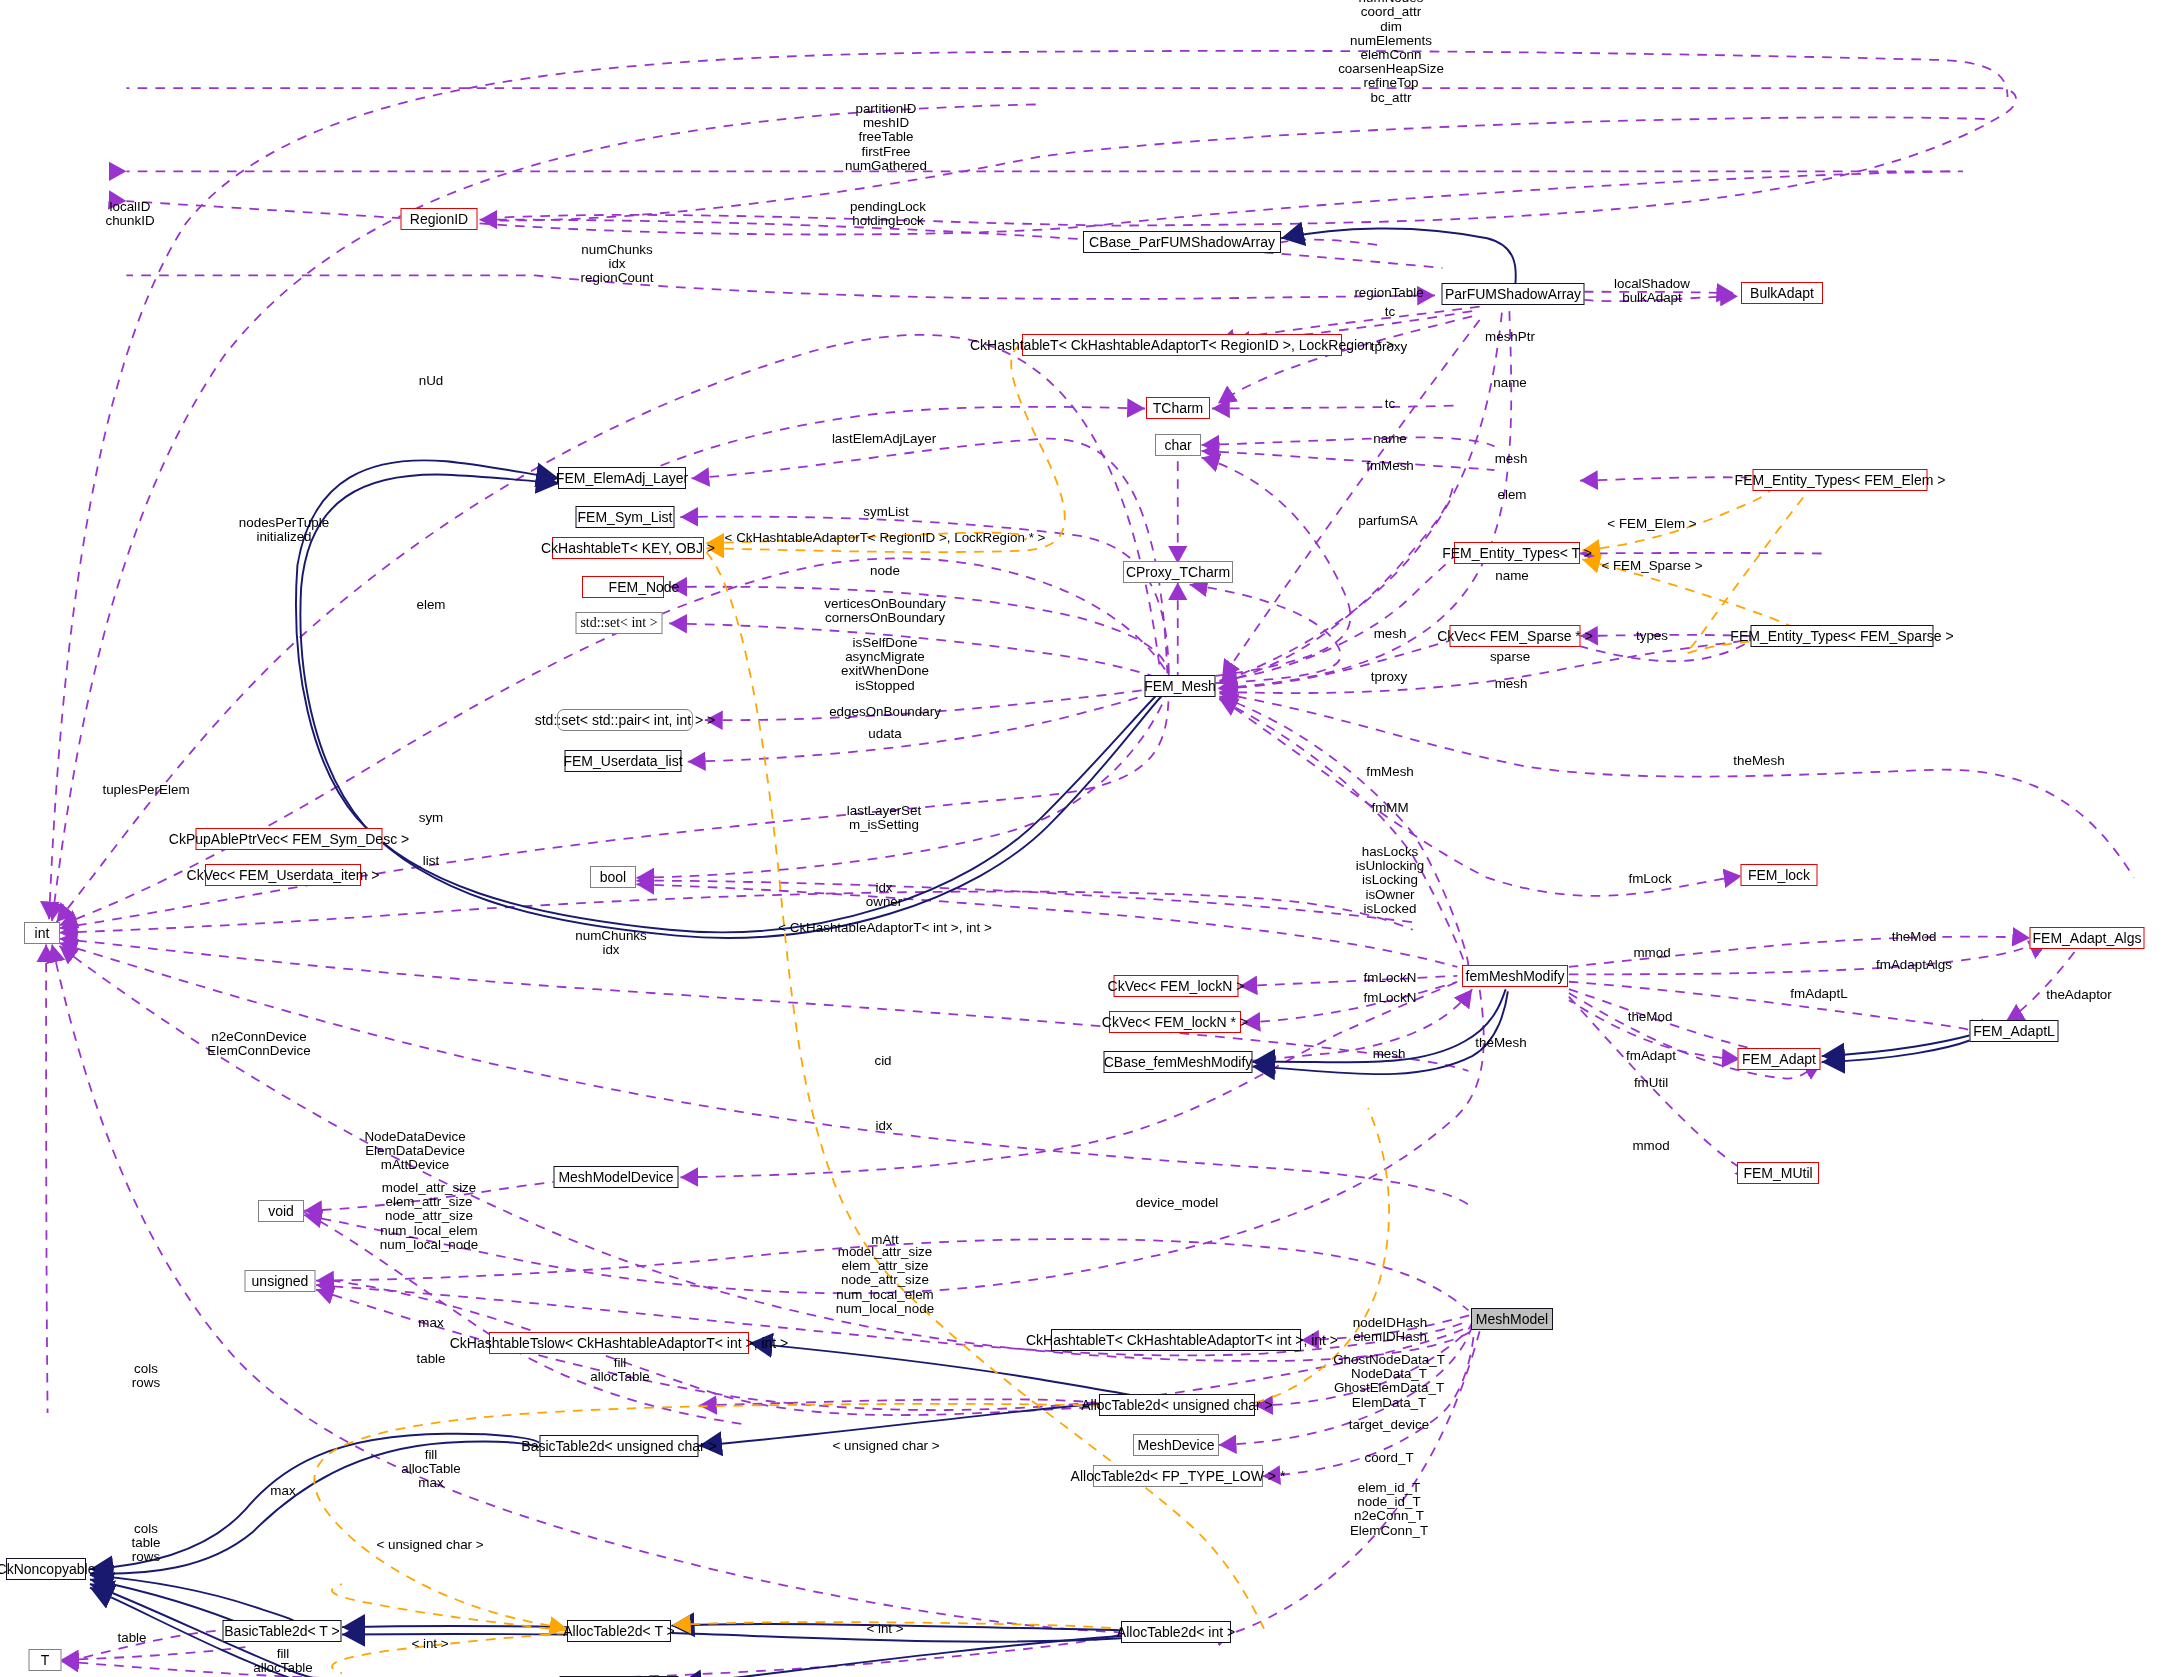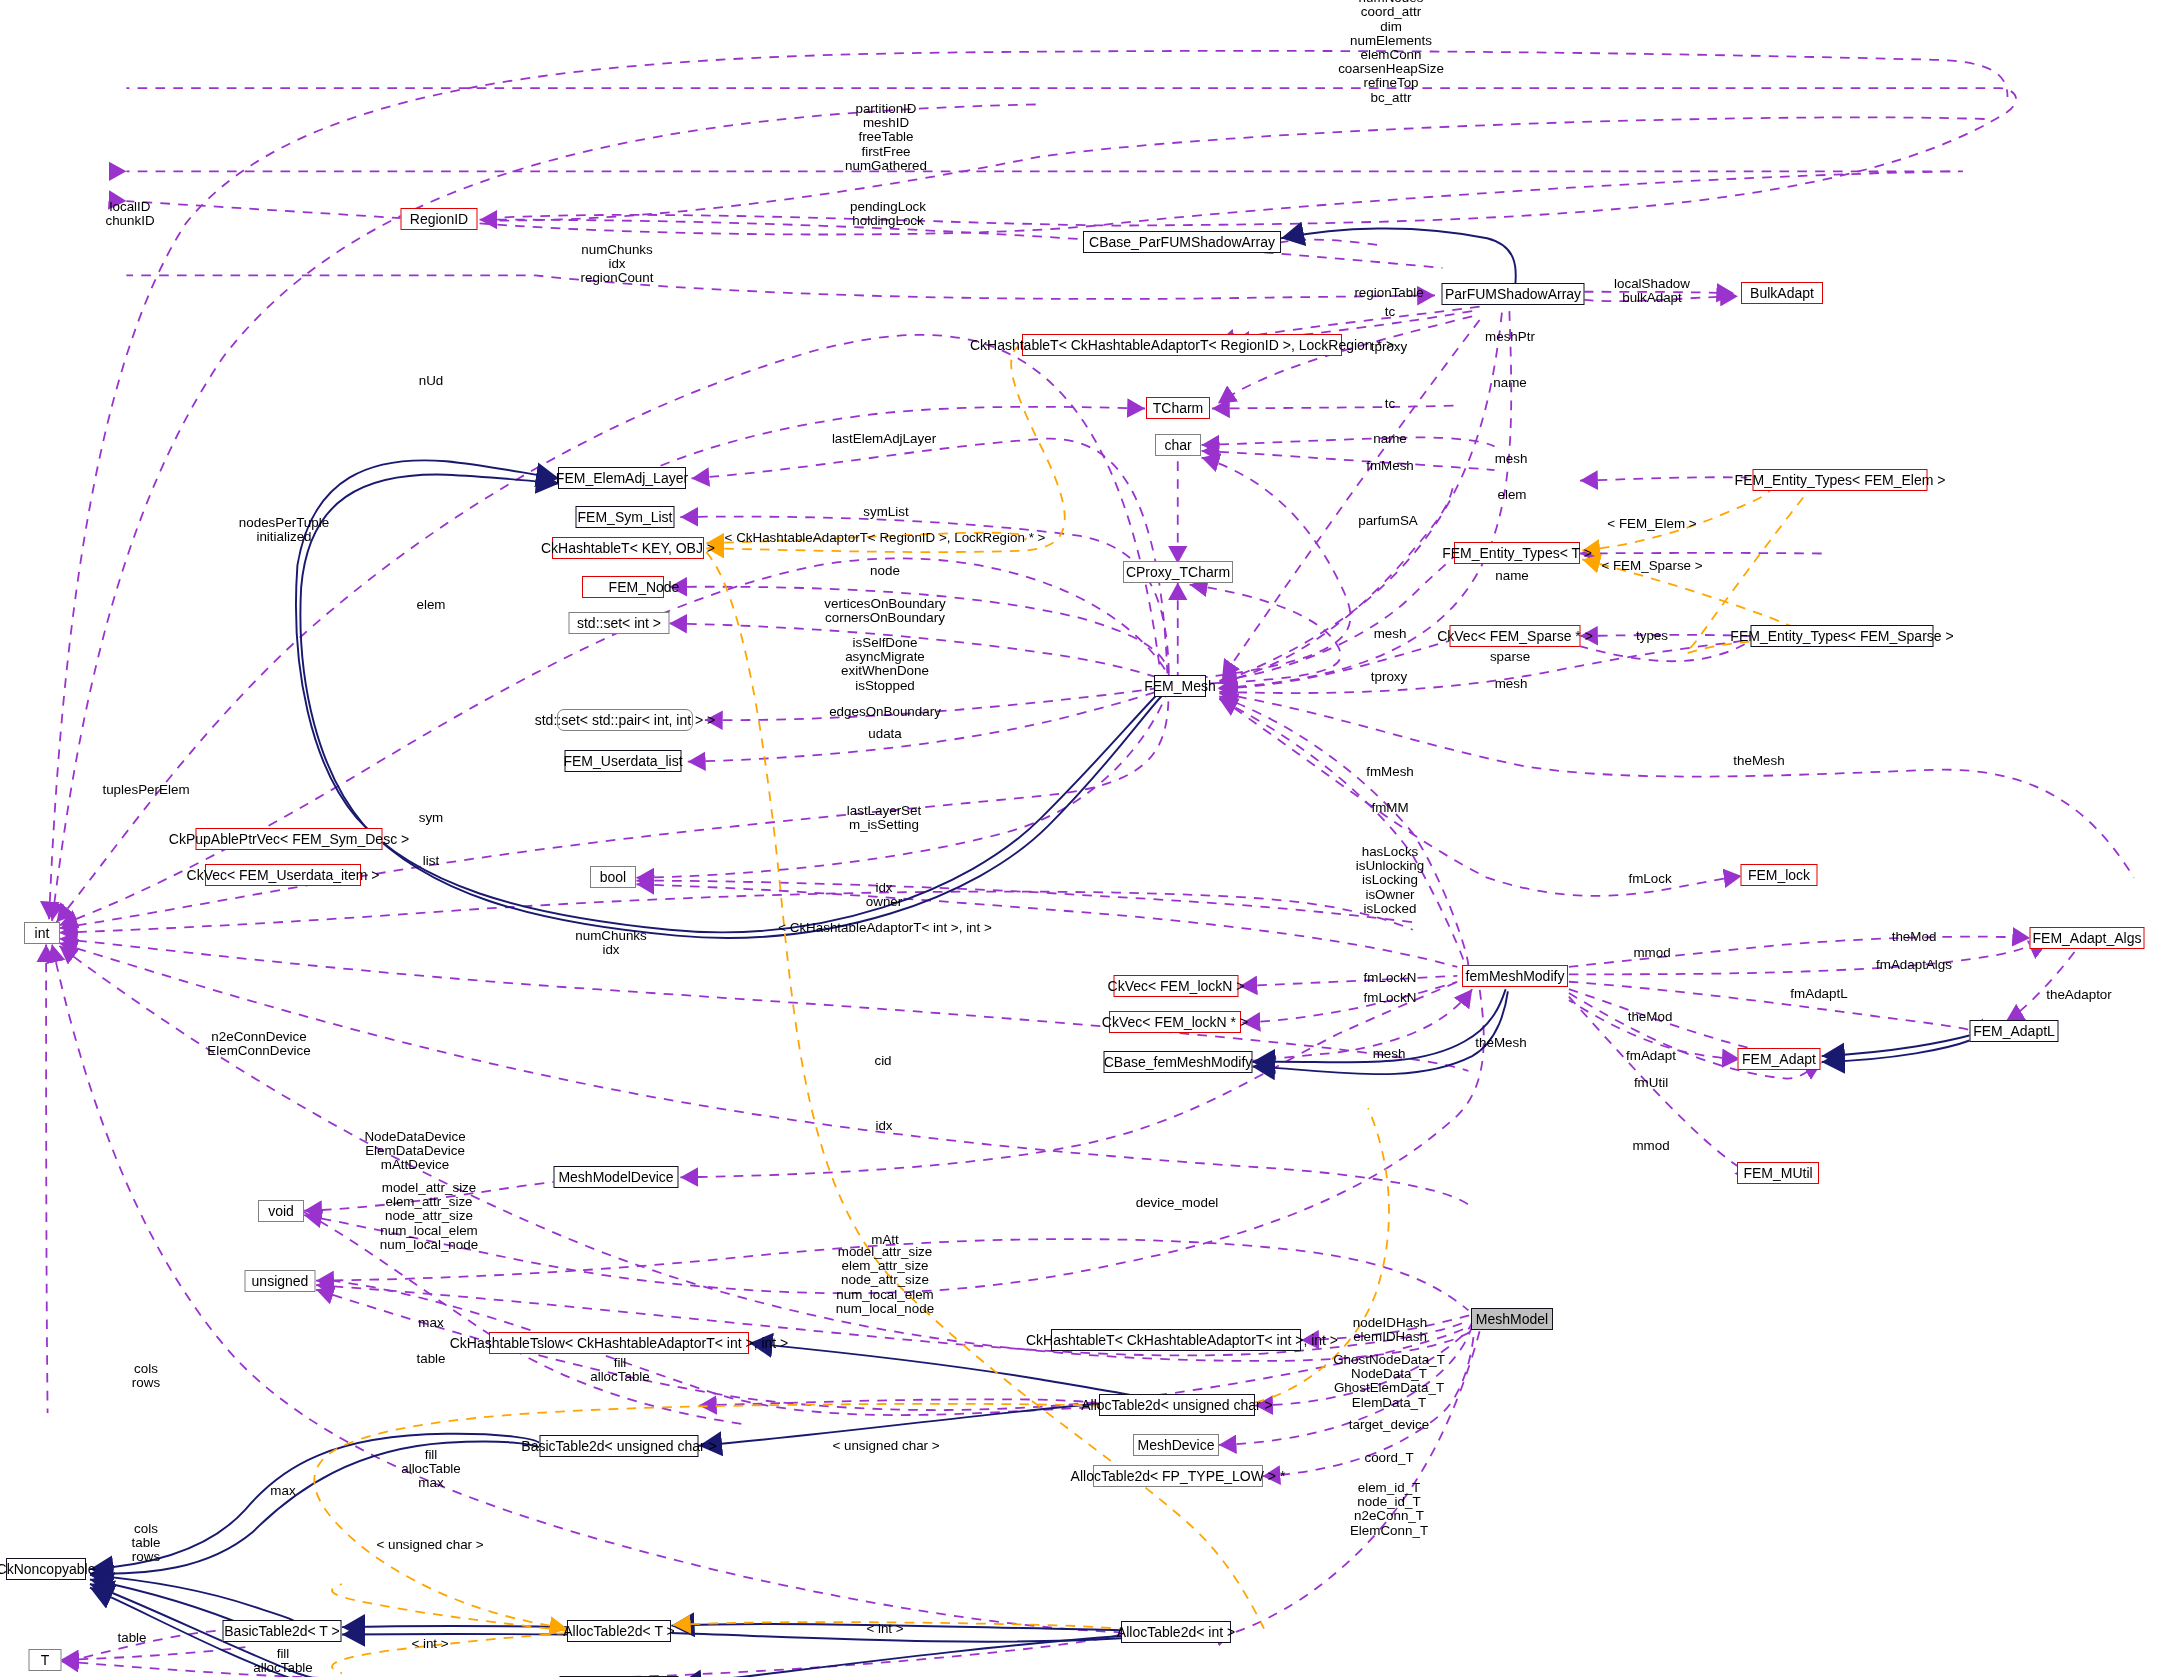--- a/index.html
+++ b/index.html
@@ -204,27 +204,27 @@
       <div class="node black" style="left: 1182px; top: 242px; width: 198px;">CBase_ParFUMShadowArray</div>
       <div class="node black" style="left: 1513px; top: 294px; width: 143px;">ParFUMShadowArray</div>
       <div class="node red" style="left: 1782px; top: 293px; width: 82px;">BulkAdapt</div>
       <div class="node red" style="left: 1182px; top: 345px; width: 320px;">CkHashtableT&lt; CkHashtableAdaptorT&lt; RegionID &gt;, LockRegion * &gt;</div>
       <div class="node red" style="left: 1178px; top: 408px; width: 64px;">TCharm</div>
       <div class="node" style="left: 1178px; top: 445px; width: 46px;">char</div>
       <div class="node black" style="left: 622px; top: 478px; width: 128px;">FEM_ElemAdj_Layer</div>
       <div class="node black" style="left: 625px; top: 517px; width: 99px;">FEM_Sym_List</div>
       <div class="node red" style="left: 628px; top: 548px; width: 152px;">CkHashtableT&lt; KEY, OBJ &gt;</div>
       <div class="node red" style="left: 623px; top: 587px; width: 82px; padding-left: 48px;">FEM_Node</div>
-      <div class="node" style="left: 619px; top: 623px; width: 101px;">std::set&lt; int &gt;</div>
+      <div class="node" style="left: 619px; top: 623px; width: 87px; font-family: Liberation Serif, serif;">std::set&lt; int &gt;</div>
       <div class="node" style="left: 1178px; top: 572px; width: 110px;">CProxy_TCharm</div>
       <div class="node red" style="left: 1840px; top: 480px; width: 175px;">FEM_Entity_Types&lt; FEM_Elem &gt;</div>
       <div class="node red" style="left: 1517px; top: 553px; width: 126px;">FEM_Entity_Types&lt; T &gt;</div>
       <div class="node red" style="left: 1515px; top: 636px; width: 131px;">CkVec&lt; FEM_Sparse * &gt;</div>
       <div class="node black" style="left: 1842px; top: 636px; width: 183px;">FEM_Entity_Types&lt; FEM_Sparse &gt;</div>
-      <div class="node black" style="left: 1180px; top: 686px; width: 52px;">FEM_Mesh</div>
+      <div class="node black" style="left: 1180px; top: 686px; width: 71px;">FEM_Mesh</div>
       <div class="node" style="left: 625px; top: 720px; width: 136px; border-radius: 7px;">std::set&lt; std::pair&lt; int, int &gt; &gt;</div>
       <div class="node black" style="left: 623px; top: 761px; width: 117px;">FEM_Userdata_list</div>
       <div class="node red" style="left: 289px; top: 839px; width: 187px;">CkPupAblePtrVec&lt; FEM_Sym_Desc &gt;</div>
       <div class="node red" style="left: 283px; top: 875px; width: 156px;">CkVec&lt; FEM_Userdata_item &gt;</div>
       <div class="node" style="left: 613px; top: 877px; width: 46px;">bool</div>
       <div class="node red" style="left: 1779px; top: 875px; width: 77px;">FEM_lock</div>
       <div class="node" style="left: 42px; top: 933px; width: 36px;">int</div>
       <div class="node red" style="left: 2087px; top: 938px; width: 115px;">FEM_Adapt_Algs</div>
       <div class="node red" style="left: 1515px; top: 976px; width: 106px;">femMeshModify</div>
       <div class="node red" style="left: 1176px; top: 986px; width: 125px;">CkVec&lt; FEM_lockN &gt;</div>

